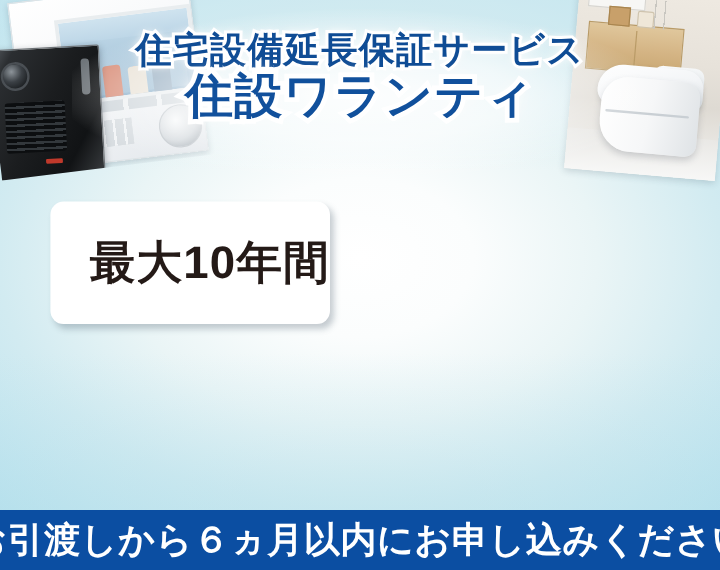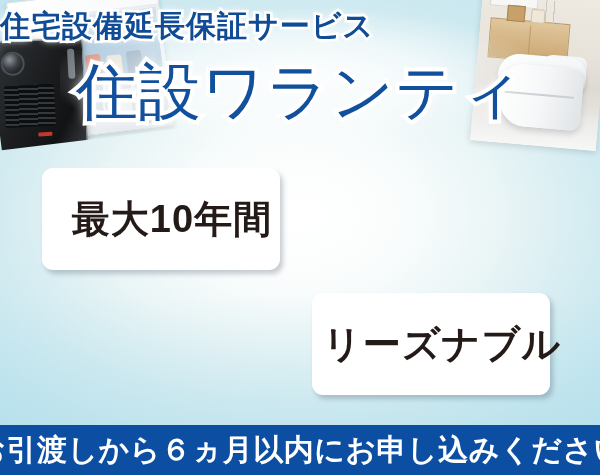--- a/index.html
+++ b/index.html
@@ -148,42 +148,42 @@
 
   
   #headglow{
     position:absolute;left:60px;top:6px;width:480px;height:140px;
     background:radial-gradient(ellipse 250px 72px at 50% 52%,rgba(255,255,255,.92) 0%,rgba(255,255,255,.62) 52%,rgba(255,255,255,0) 100%);
     pointer-events:none;
   }
 
   
   #subtitle{
-    position:absolute;left:0;right:0;top:6px;text-align:left;
+    position:absolute;left:0;right:0;top:22px;text-align:center;
     font-size:30px;font-weight:bold;letter-spacing:1px;
     color:#0f4c95;
     -webkit-text-stroke:5px #ffffff;
     paint-order:stroke fill;
     text-shadow:0 0 6px #fff,0 0 10px #fff;
   }
   #title{
     position:absolute;left:0;right:0;top:58px;text-align:center;
-    font-size:62px;font-weight:normal;letter-spacing:1px;line-height:1.1;
+    font-size:40px;font-weight:bold;letter-spacing:1px;line-height:1.1;
     color:#11509c;
     -webkit-text-stroke:8px #ffffff;
     paint-order:stroke fill;
     text-shadow:0 0 8px #fff,0 0 14px #fff;
   }
 
   
   .box{
-    position:absolute;width:216px;height:102px;background:#ffffff;
+    position:absolute;width:233px;height:102px;background:#ffffff;
     border-radius:11px;
     box-shadow:3px 4px 5px rgba(70,90,105,.30);
-    display:flex;align-items:center;justify-content:center;padding-left:22px;
+    display:flex;align-items:center;justify-content:flex-end;
   }
   .box span{
     font-size:38px;font-weight:bold;color:#241a17;letter-spacing:1px;
     white-space:nowrap;
   }
   #box-0{left:42px;top:168px;}
   #box-1{left:312px;top:168px;}
   #box-2{left:42px;top:293px;}
   #box-3{left:312px;top:293px;}
 
@@ -240,21 +240,18 @@
   </div>
 
   <div id="headglow"></div>
 
   <div id="subtitle">住宅設備延長保証サービス</div>
   <div id="title">住設ワランティ</div>
 
   <div class="box" id="box-0">
     <span>最大10年間</span>
   </div>
-  <div class="box" id="box-3">
-    <span>リーズナブル</span>
-  </div>
 
   <div id="cta">
     <span>お引渡しから６ヵ月以内にお申し込みください</span>
   </div>
 
 </div>
 
 </body></html>

